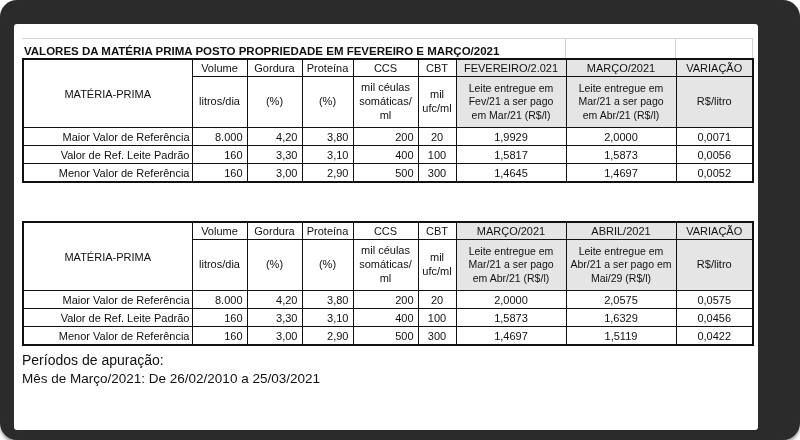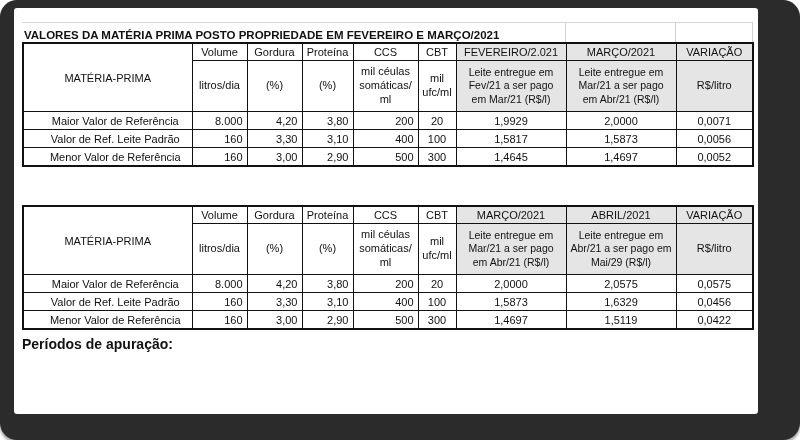--- a/index.html
+++ b/index.html
@@ -17,21 +17,21 @@
     width: 800px;
     height: 440px;
     background: #2b2b2b;
     border-radius: 17px;
     box-shadow: 0 3px 3px rgba(0,0,0,0.35);
     box-sizing: border-box;
   }
   .content {
     position: absolute;
     left: 14px;
-    top: 8px;
+    top: 24px;
     width: 744px;
     height: 406px;
     background: #ffffff;
     border-radius: 3px;
     box-sizing: border-box;
     padding: 14px 0 0 8px;
     overflow: hidden;
   }
   table {
     border-collapse: collapse;
@@ -64,28 +64,28 @@
     padding: 0 2px;
     overflow: hidden;
   }
   .main-table th { text-align: center; }
   .hdr-row th { height: 16px; white-space: nowrap; }
   .unit-row th { height: 50px; vertical-align: middle; line-height: 1.25; }
   .unit-row th.desc { font-size: 10.5px; padding: 0 4px; }
   .tan { background: #e5e5e5; }
   .rowspan-cell { vertical-align: middle; text-align: center; }
   .data-row td { height: 17px; vertical-align: middle; }
-  .data-row td.lbl { text-align: center; padding-left: 17px; white-space: nowrap; }
+  .data-row td.lbl { text-align: right; padding-left: 17px; white-space: nowrap; }
   .data-row td.num { text-align: right; padding-right: 4px; }
   .data-row td.ctr { text-align: center; }
   .gap { height: 38px; }
   .footer { margin-top: 5px; width: 730px; }
   .footer .f-head {
     font-size: 14px;
-    font-weight: bold;
+    font-weight: normal;
     line-height: 1.3;
   }
   .footer .f-line {
     font-size: 13.5px;
     line-height: 1.42;
   }
 </style>
 </head>
 <body>
 
@@ -251,16 +251,17 @@
         <td class="ctr">300</td>
         <td class="ctr">1,4697</td>
         <td class="ctr">1,5119</td>
         <td class="ctr">0,0422</td>
       </tr>
     </tbody>
       </table>
 
     <div class="footer">
       <div class="f-head">Períodos de apuração:</div>
+      <div class="f-line">Mês de Março/2021: De 26/02/2010 a 25/03/2021</div>
     </div>
 
   </div>
 </div>
 
 </body></html>

